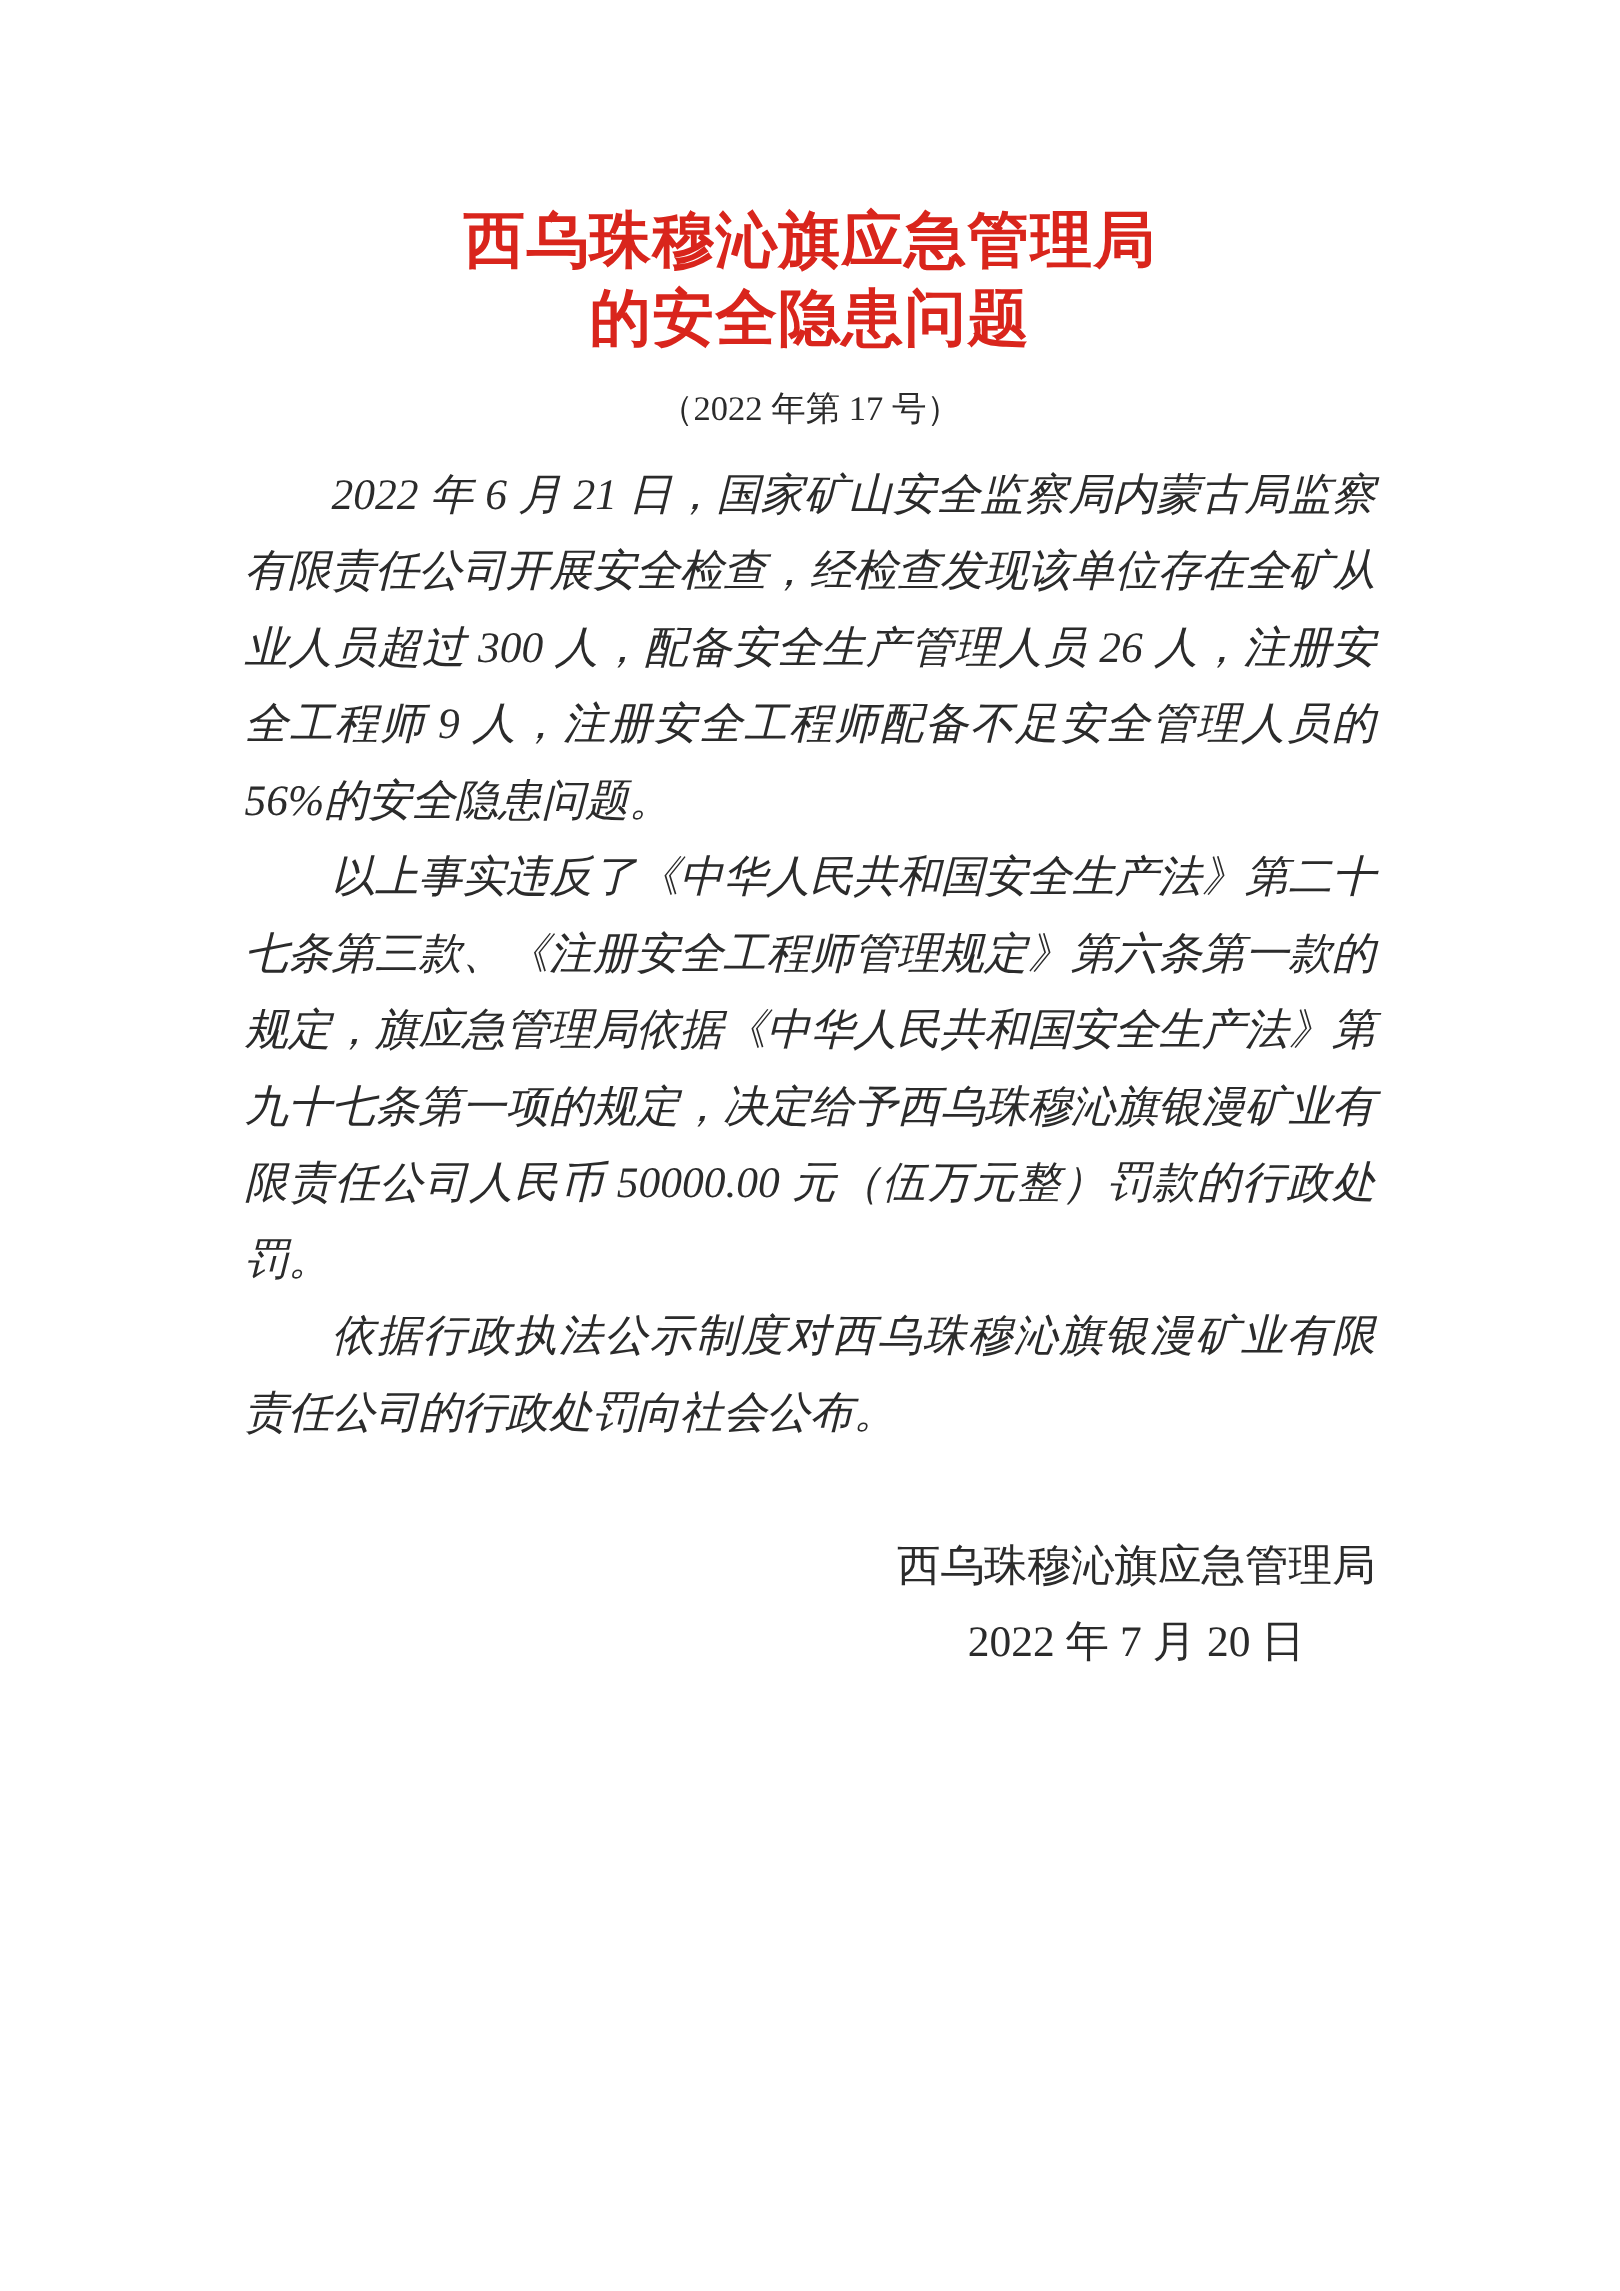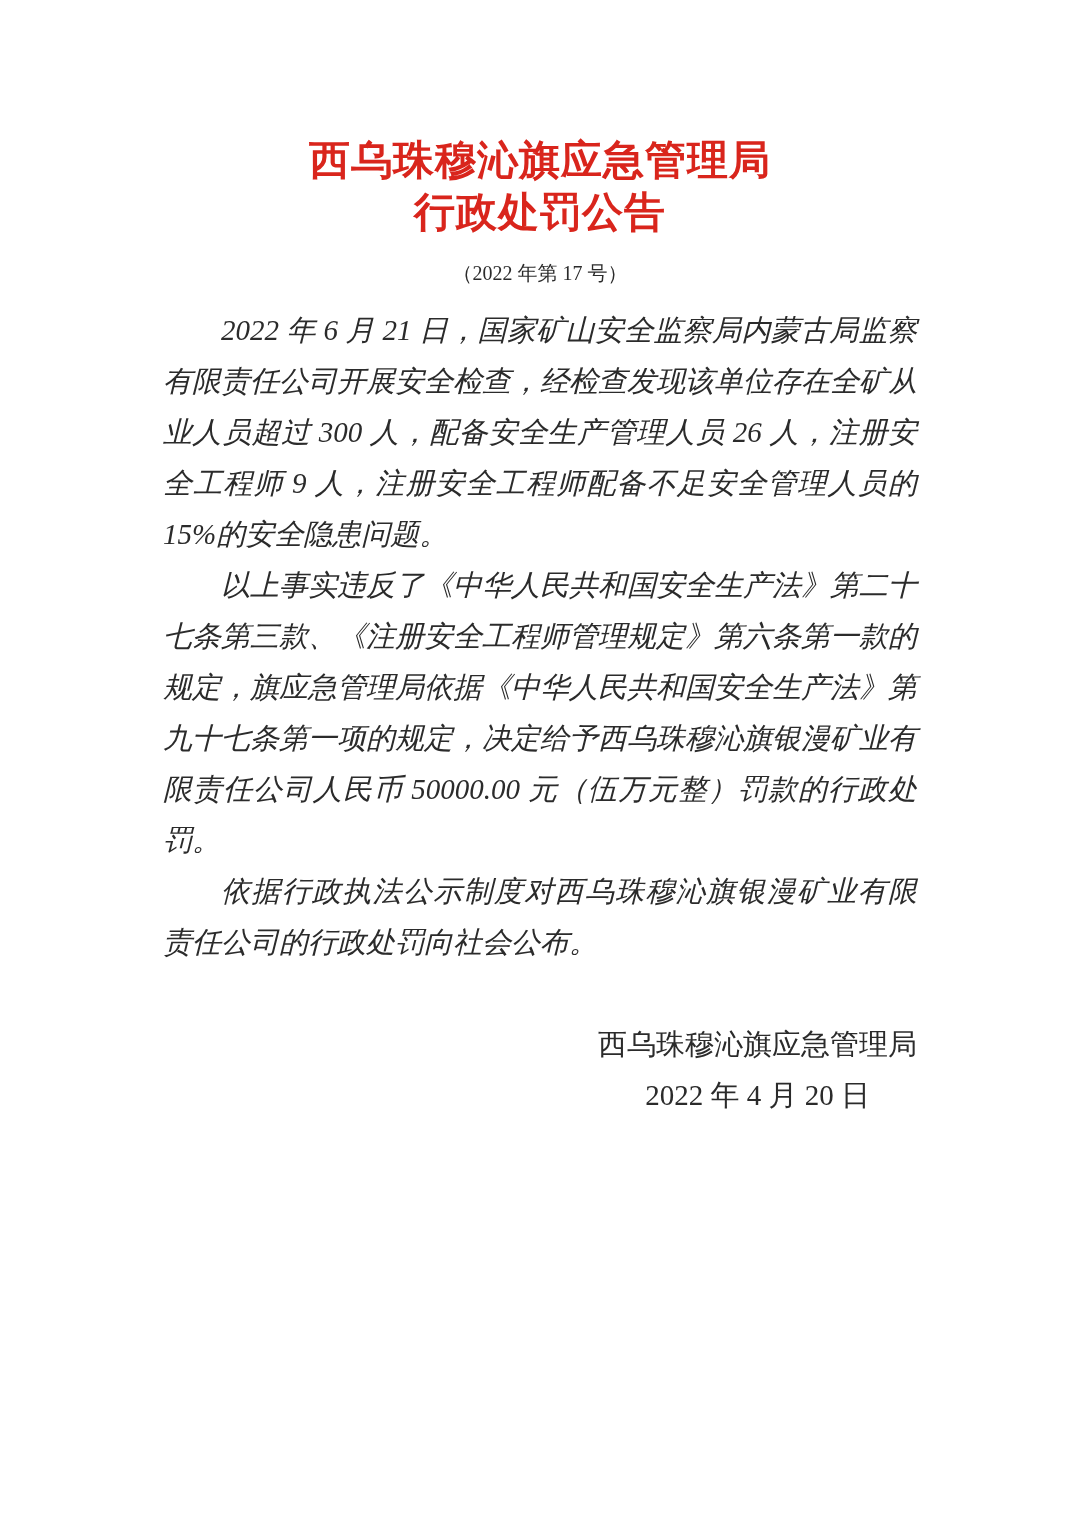--- a/index.html
+++ b/index.html
@@ -23,21 +23,21 @@
   }
   .doc-title {
     font-size: 41px;
     line-height: 52px;
     font-weight: bold;
     letter-spacing: 1px;
   }
   .doc-number {
     margin-top: 15px;
     text-align: center;
-    font-size: 20px;
+    font-size: 23px;
     line-height: 40px;
     color: #2b2b2b;
   }
   .doc-body {
     margin-top: 12px;
     font-size: 29px;
     line-height: 51px;
     font-style: italic;
   }
   .line {
@@ -61,38 +61,38 @@
     text-align: center;
   }
 </style>
 </head>
 <body>
 
 <div class="page">
   <div class="content">
     <div class="title-block">
       <div class="doc-title" style="color: rgb(217, 37, 28);">西乌珠穆沁旗应急管理局</div>
-      <div class="doc-title" style="color: rgb(217, 37, 28);">行政处罚公告</div>
+      <div class="doc-title" style="color: rgb(217, 37, 28);">的安全隐患问题</div>
     </div>
     <div class="doc-number">（2022 年第 17 号）</div>
     <div class="doc-body">
         <div class="line first">2022 年 6 月 21 日，国家矿山安全监察局内蒙古局监察</div>
         <div class="line">有限责任公司开展安全检查，经检查发现该单位存在全矿从</div>
         <div class="line">业人员超过 300 人，配备安全生产管理人员 26 人，注册安</div>
         <div class="line">全工程师 9 人，注册安全工程师配备不足安全管理人员的</div>
-        <div class="line last">15%的安全隐患问题。</div>
+        <div class="line last">56%的安全隐患问题。</div>
         <div class="line first">以上事实违反了《中华人民共和国安全生产法》第二十</div>
         <div class="line">七条第三款、《注册安全工程师管理规定》第六条第一款的</div>
         <div class="line">规定，旗应急管理局依据《中华人民共和国安全生产法》第</div>
         <div class="line">九十七条第一项的规定，决定给予西乌珠穆沁旗银漫矿业有</div>
         <div class="line">限责任公司人民币 50000.00 元（伍万元整）罚款的行政处</div>
         <div class="line last">罚。</div>
         <div class="line first">依据行政执法公示制度对西乌珠穆沁旗银漫矿业有限</div>
         <div class="line last">责任公司的行政处罚向社会公布。</div>
       </div>
     <div class="sign-block">
       <div class="sign-inner">
         <div>西乌珠穆沁旗应急管理局</div>
-        <div>2022 年 4 月 20 日</div>
+        <div>2022 年 7 月 20 日</div>
       </div>
     </div>
   </div>
 </div>
 
 </body></html>

